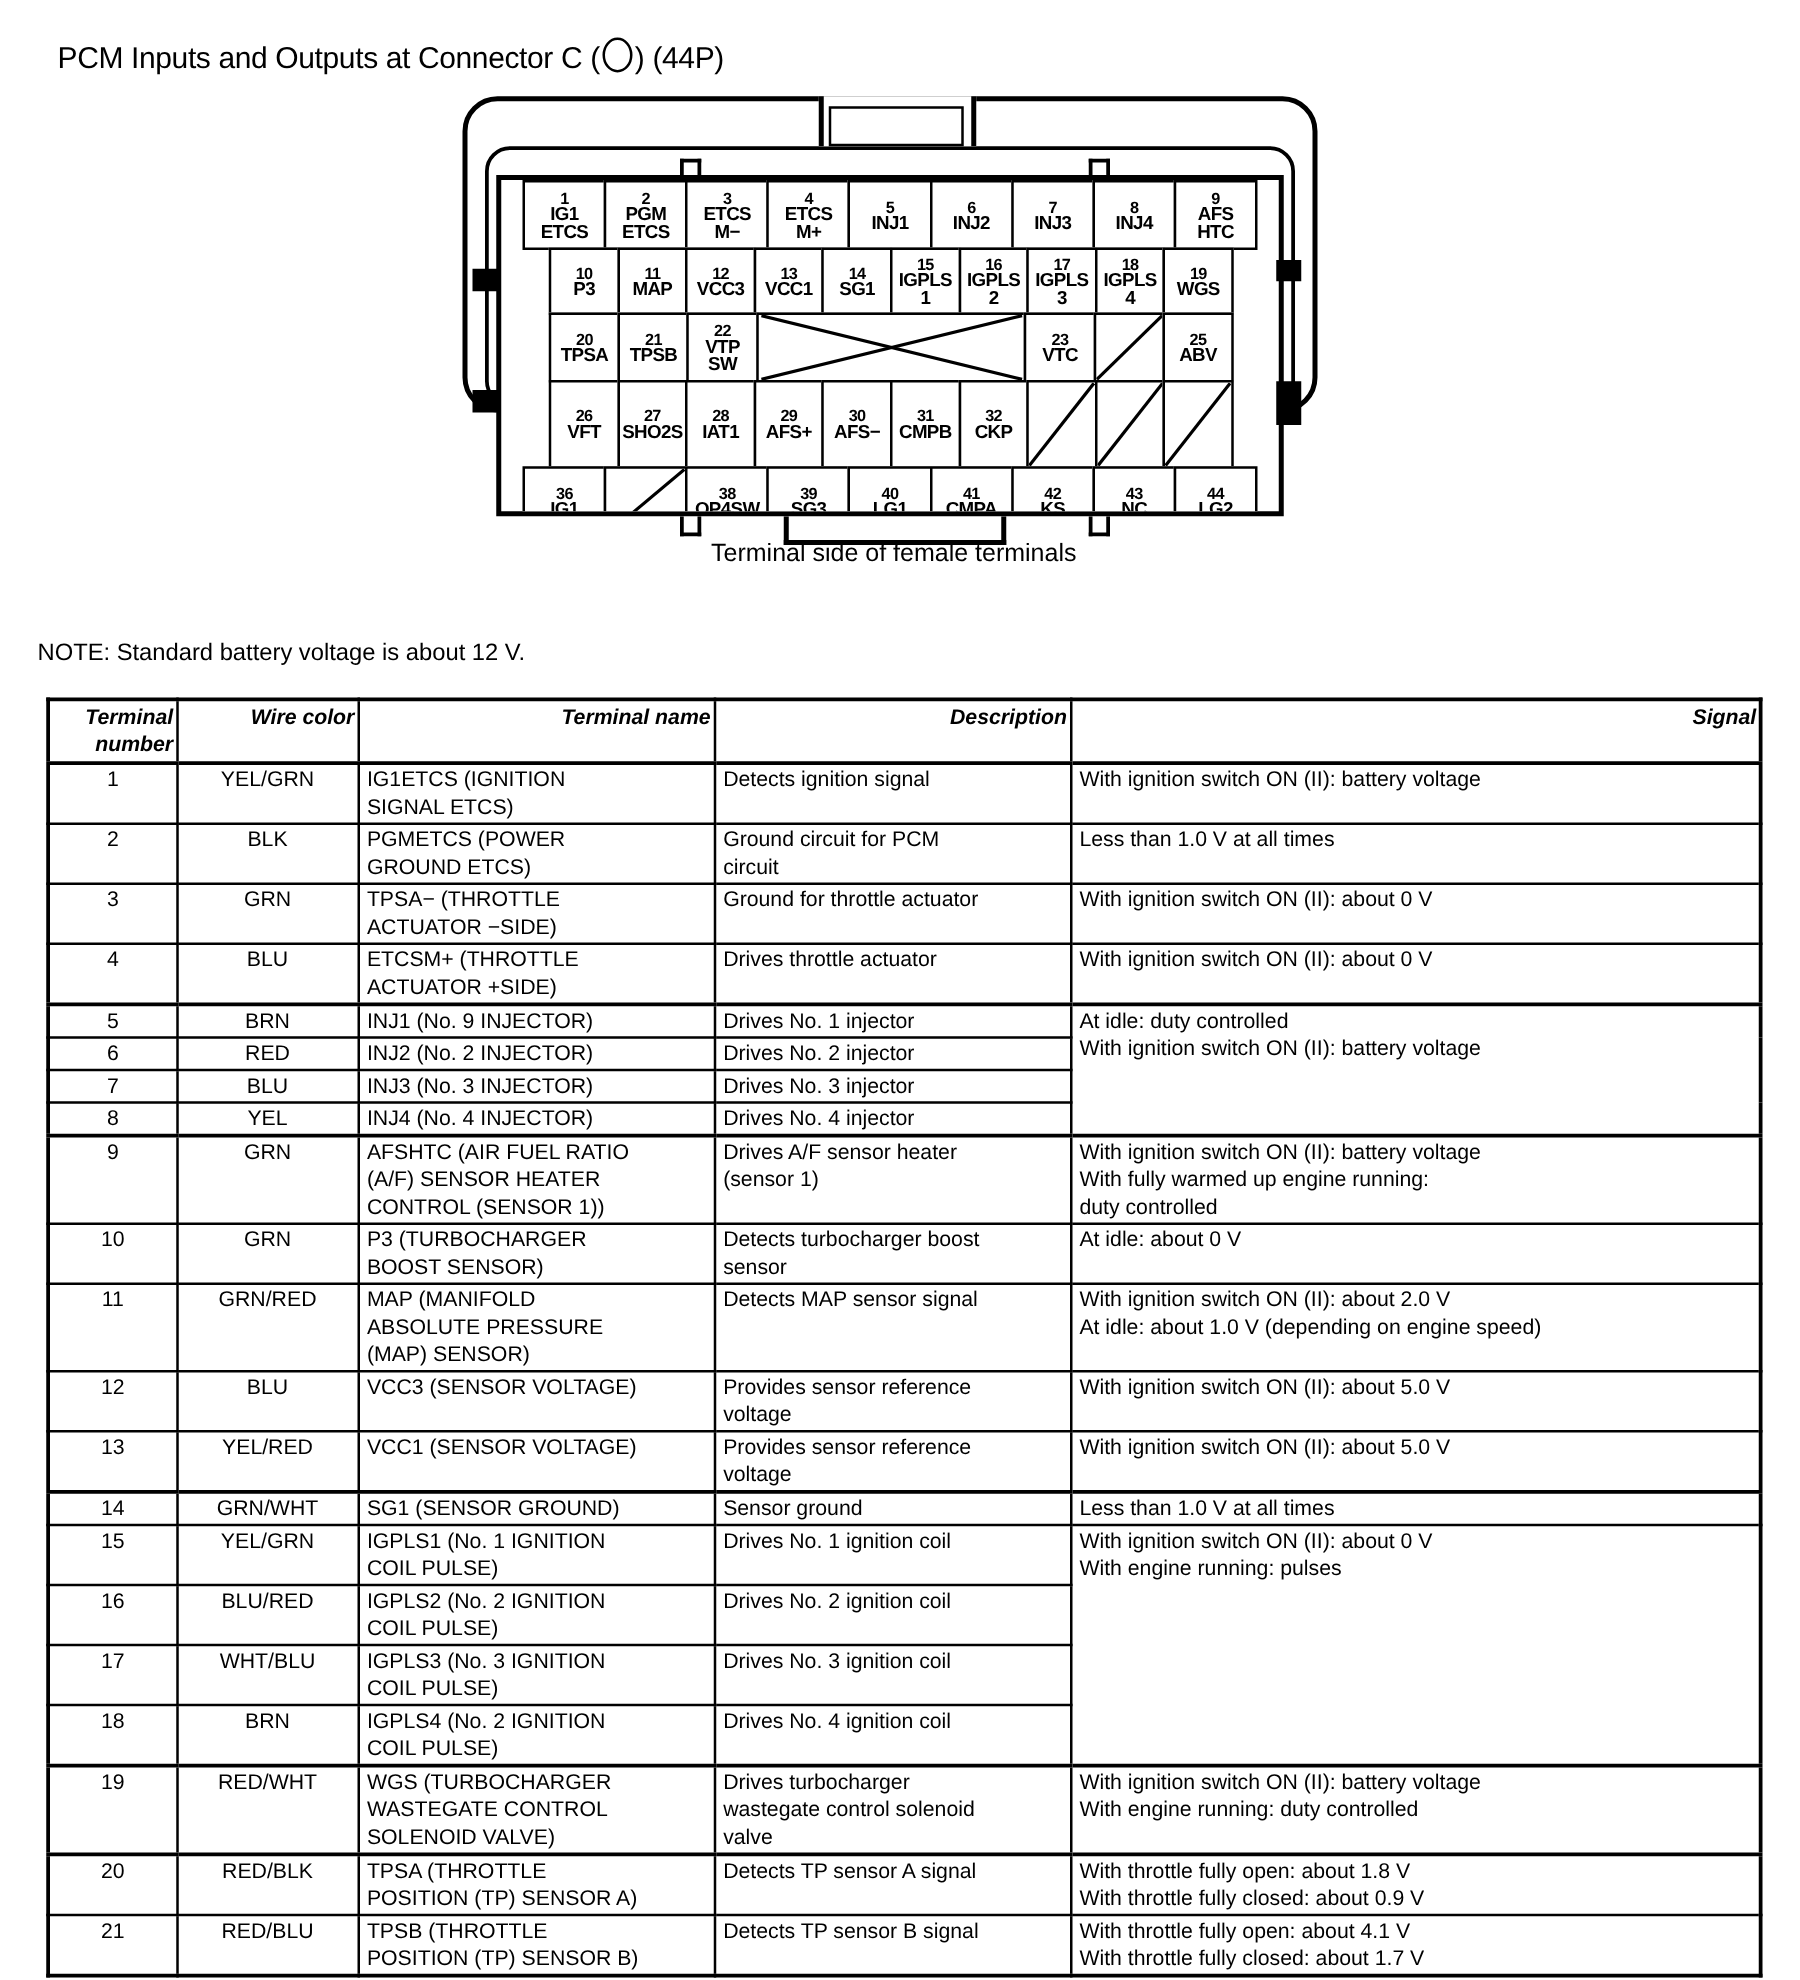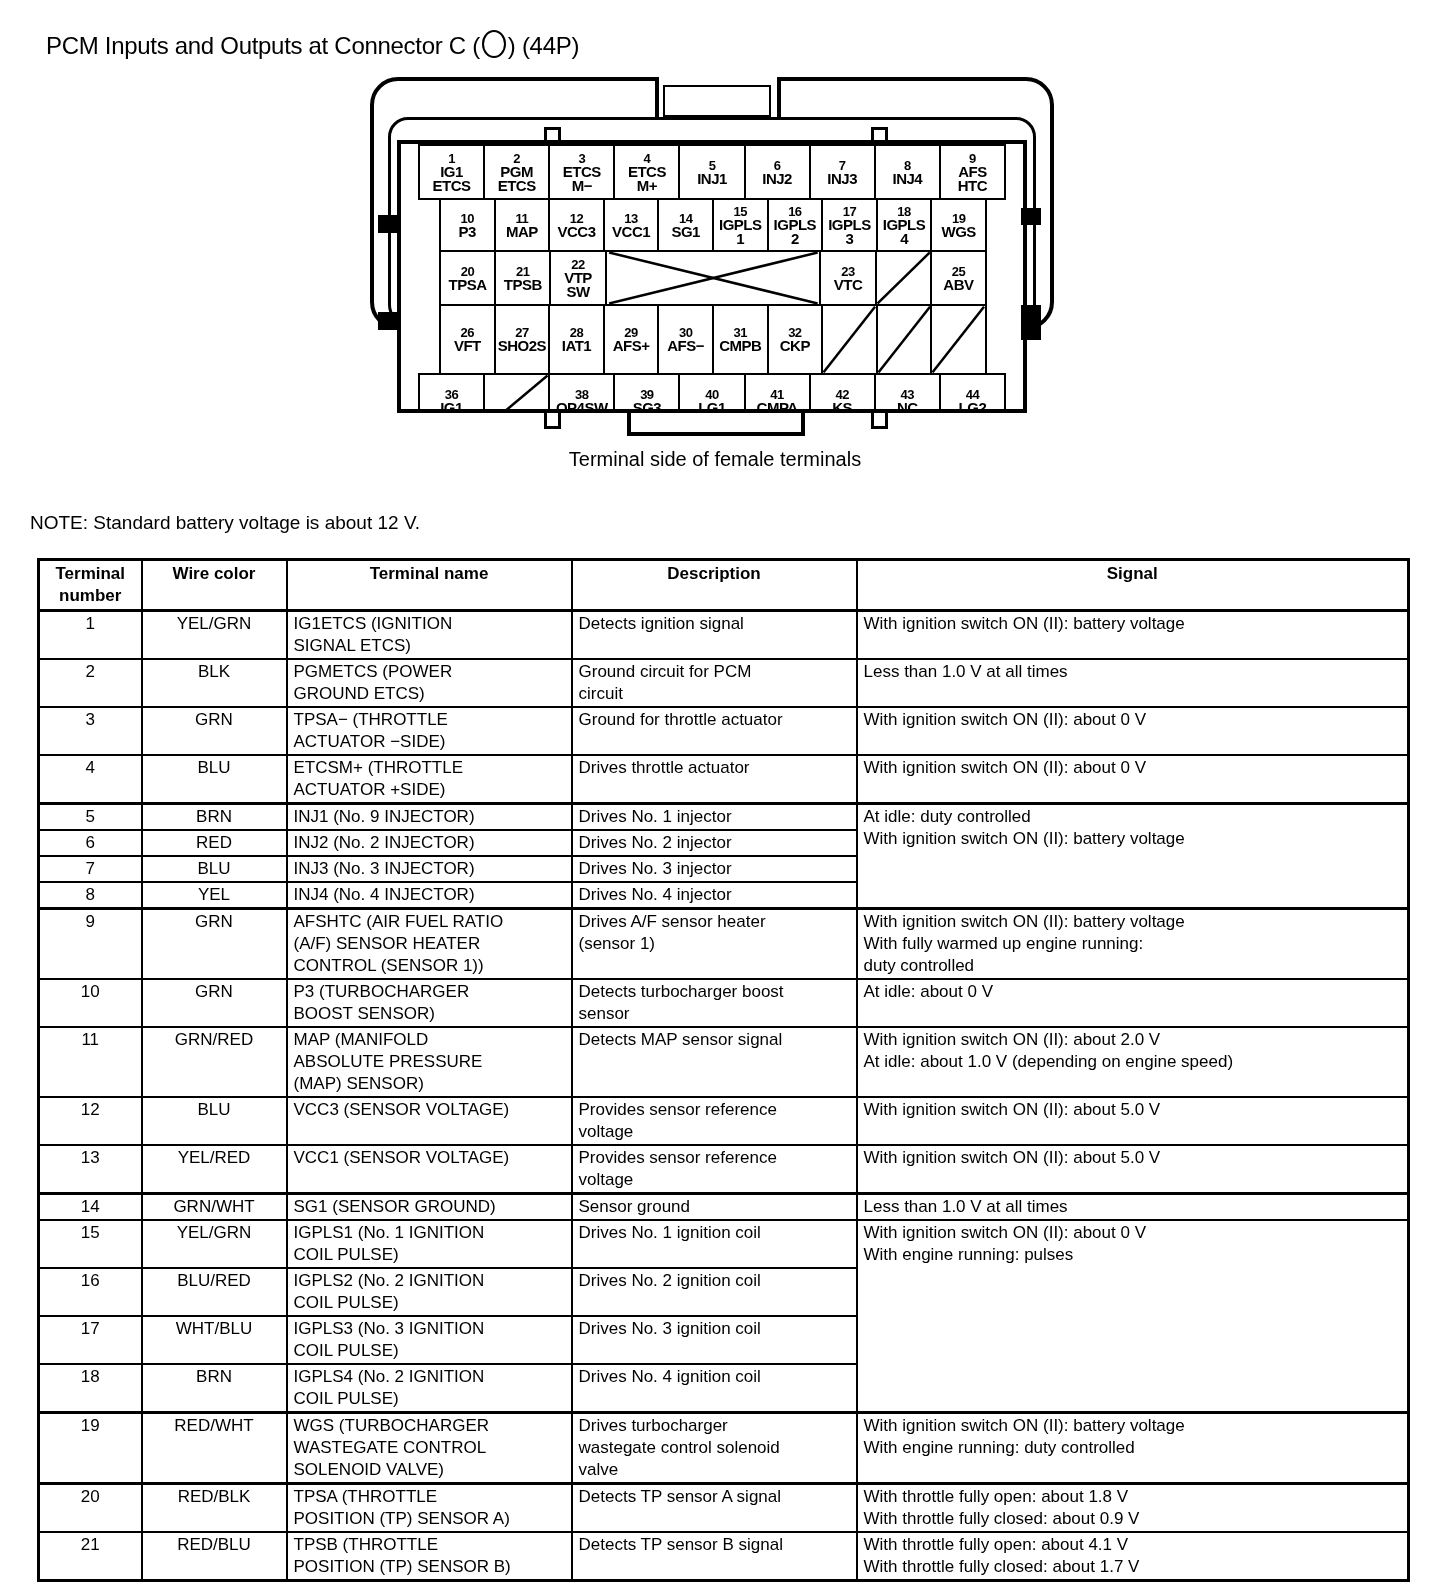--- a/index.html
+++ b/index.html
@@ -22,30 +22,30 @@
   .wtab{position:absolute;left:262px;top:338px;width:178px;height:23px;background:#fff;border:4px solid #000;border-top:none;box-sizing:border-box;z-index:2;}
   .latch{position:absolute;background:#000;z-index:4;}
   .pin-row{display:flex;box-sizing:border-box;}
   .pin-row + .pin-row{margin-top:-2px;}
   .pin-cell{flex:1;position:relative;border:2px solid #000;box-sizing:border-box;background:#fff;
             display:flex;flex-direction:column;align-items:center;justify-content:center;text-align:center;min-width:0;}
   .pin-cell + .pin-cell{margin-left:-2px;}
   .pin-cell svg{position:absolute;left:0;top:0;width:100%;height:100%;display:block;}
   .pin-num{font-size:13px;font-weight:700;line-height:13px;letter-spacing:-0.5px;}
   .pin-line{font-size:15px;font-weight:700;line-height:14px;letter-spacing:-0.5px;white-space:nowrap;}
-  .caption{position:absolute;left:365px;top:448px;width:700px;text-align:center;font-size:20px;}
+  .caption{position:absolute;left:365px;top:432px;width:700px;text-align:center;font-size:20px;}
 
   
   .note{position:absolute;left:30px;top:512px;font-size:19px;}
 
   
   .tbl{position:absolute;left:37px;top:558px;width:1370px;border-collapse:collapse;table-layout:fixed;
        font-size:17px;line-height:22px;border:3px solid #000;}
   .tbl th,.tbl td{border:2px solid #000;vertical-align:top;padding:1px 6px;overflow:hidden;}
-  .tbl thead th{font-weight:700;text-align:center;border-bottom:3px solid #000;padding:2px 2px;}
+  .tbl thead th{font-weight:700;text-align:right;border-bottom:3px solid #000;padding:2px 2px;font-style:italic;}
   .tbl td.c{text-align:center;}
   .tbl tr.group td{border-top:3px solid #000;}
 </style>
 </head>
 <body>
 
 <div>
 
   <h1 class="title"><span>PCM Inputs and Outputs at Connector C (</span><span class="circle-sym"></span><span>) (44P)</span></h1>
 

